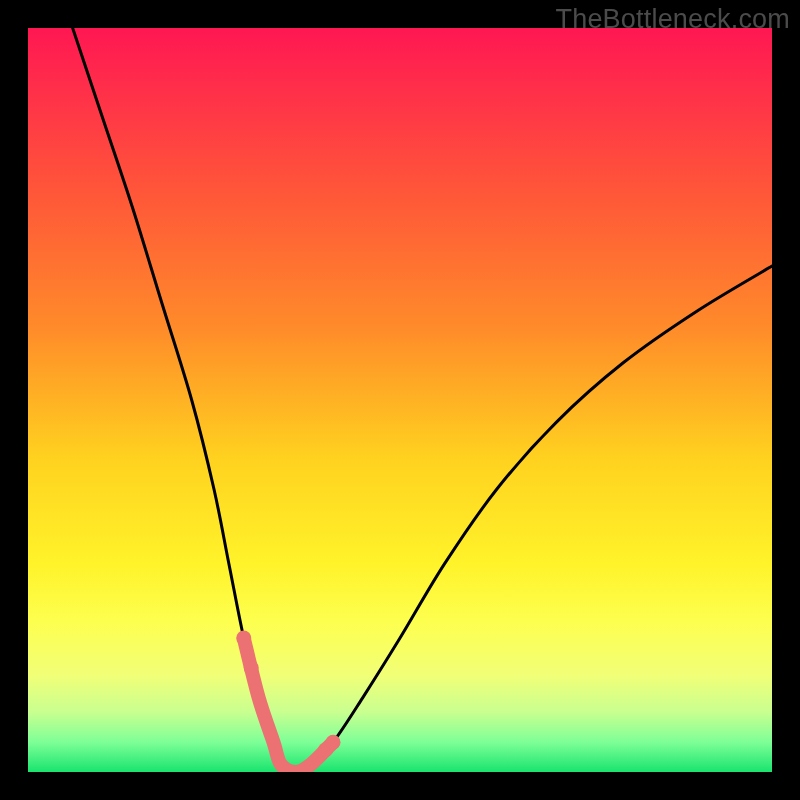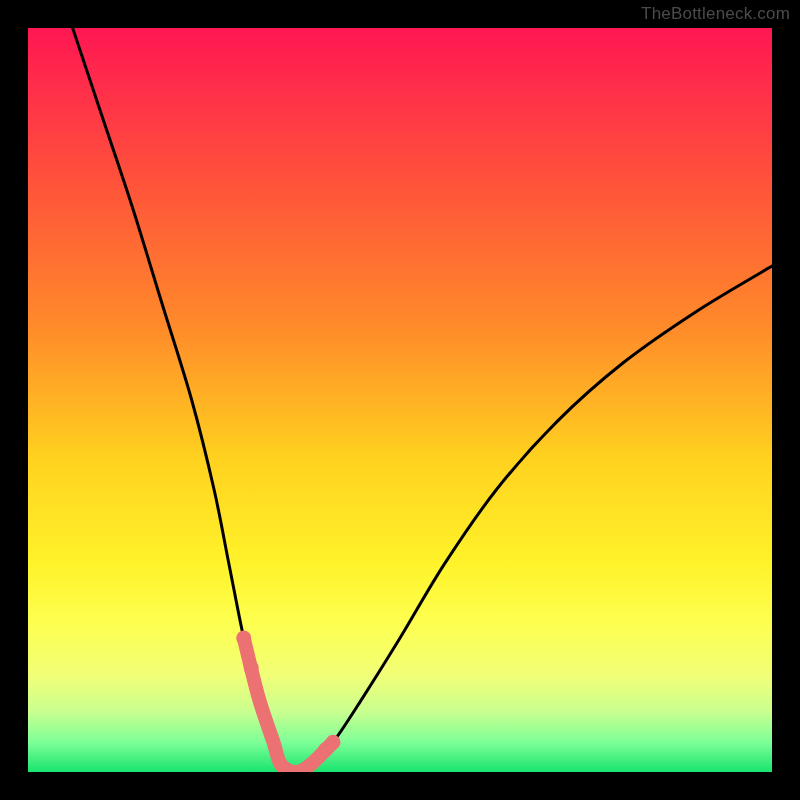--- a/index.html
+++ b/index.html
@@ -16,21 +16,21 @@
     top: 0; left: 0;
     width: 800px;
     height: 800px;
     background: #000;
   }
   .watermark {
     position: absolute;
     top: 4px;
     right: 10px;
     color: #4b4b4b;
-    font-size: 17px;
+    font-size: 27px;
     font-weight: 500;
     letter-spacing: 0.2px;
     z-index: 10;
     text-align: center;
   }
   .plot {
     position: absolute;
     left: 28px;
     top: 28px;
     width: 744px;

